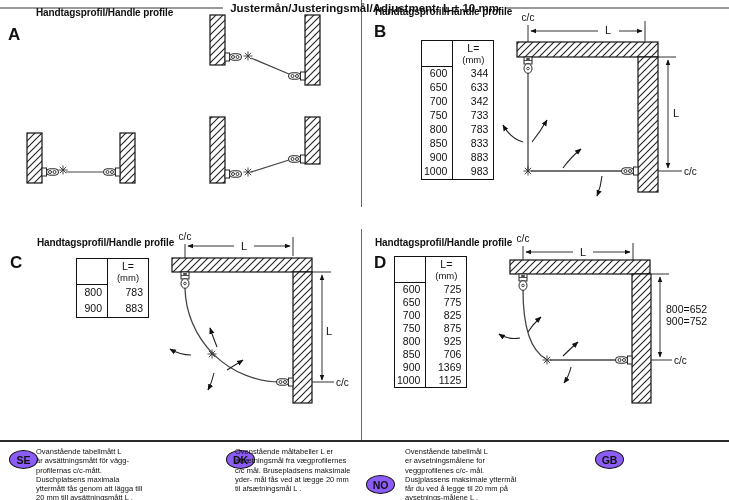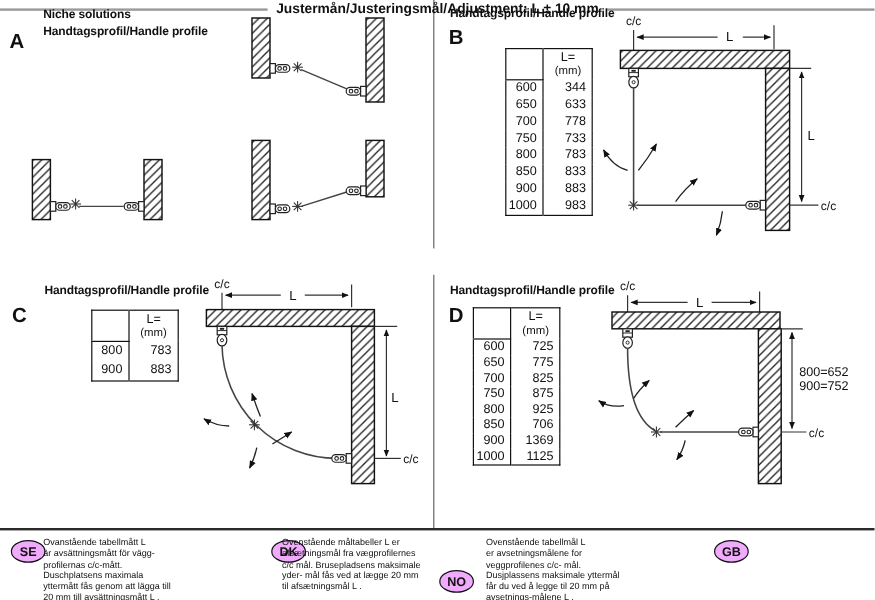--- a/index.html
+++ b/index.html
@@ -28,21 +28,21 @@
   table.tb-c td{height:16px;}
   table.tb-d td{height:13px;}
   
   svg{position:absolute;overflow:visible;}
   svg text{font-family:"Liberation Sans","DejaVu Sans",sans-serif;fill:#111;}
   .dimtext{font-size:10px;}
   .ltext{font-size:11px;}
   
   .badge{position:absolute;width:27px;height:17px;border:1.6px solid #111;border-radius:50%;
          display:flex;align-items:center;justify-content:center;
-         font-size:10.5px;font-weight:bold;background:#f0abfc;}
+         font-size:10.5px;font-weight:bold;background:#8b5cf6;}
   .note-text{position:absolute;font-size:7.5px;line-height:9.3px;white-space:pre-line;color:#111;}
 </style>
 </head>
 <body>
 
 <div id="page">
 
   <svg width="0" height="0" aria-hidden="true">
     <defs>
       <pattern id="hatch" patternUnits="userSpaceOnUse" width="7" height="7">
@@ -78,21 +78,20 @@
   <div class="abs vdiv" style="left:361px;top:229px;height:211px;"></div>
 
   <div class="abs adjust-band">
     <div class="rule"></div>
     <div class="lbl">Justermån/Justeringsmål/Adjustment: L ± 10 mm</div>
     <div class="rule"></div>
   </div>
 
   <div class="abs section-letter" style="left:8px;top:26px;">A</div>
   <div class="abs section-title" style="left:36px;top:6px;">
-    <div>Niche solutions</div>
     <div>Handtagsprofil/Handle profile</div>
   </div>
 
   <svg style="left:0;top:0;" width="362" height="215" viewBox="0 0 362 215">
     <g>
       <rect x="210" y="15" width="15" height="50" fill="url(#hatch)" stroke="#111" stroke-width="1.2"></rect>
       <rect x="305" y="15" width="15" height="70" fill="url(#hatch)" stroke="#111" stroke-width="1.2"></rect>
       <use href="#handle" transform="translate(225,57) scale(-1,1)"></use>
       <use href="#star" transform="translate(248,56)"></use>
       <line x1="251" y1="58" x2="289" y2="74" stroke="#444" stroke-width="1.2"></line>
@@ -133,21 +132,21 @@
         <tr>
           <td>600</td>
           <td>344</td>
         </tr>
         <tr>
           <td>650</td>
           <td>633</td>
         </tr>
         <tr>
           <td>700</td>
-          <td>778</td>
+          <td>342</td>
         </tr>
         <tr>
           <td>750</td>
           <td>733</td>
         </tr>
         <tr>
           <td>800</td>
           <td>783</td>
         </tr>
         <tr>

